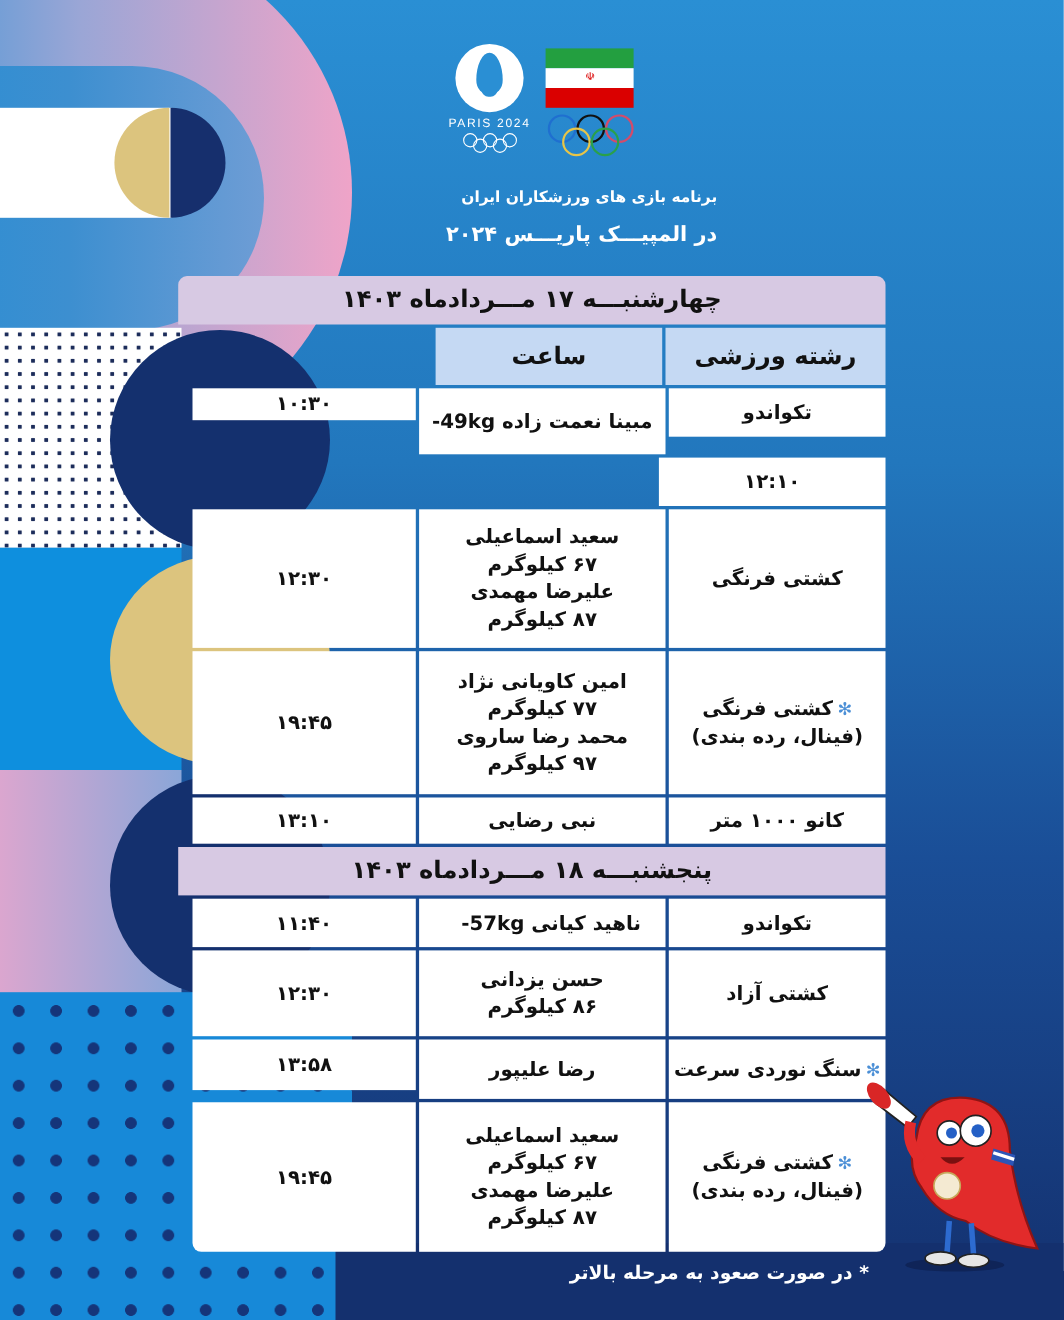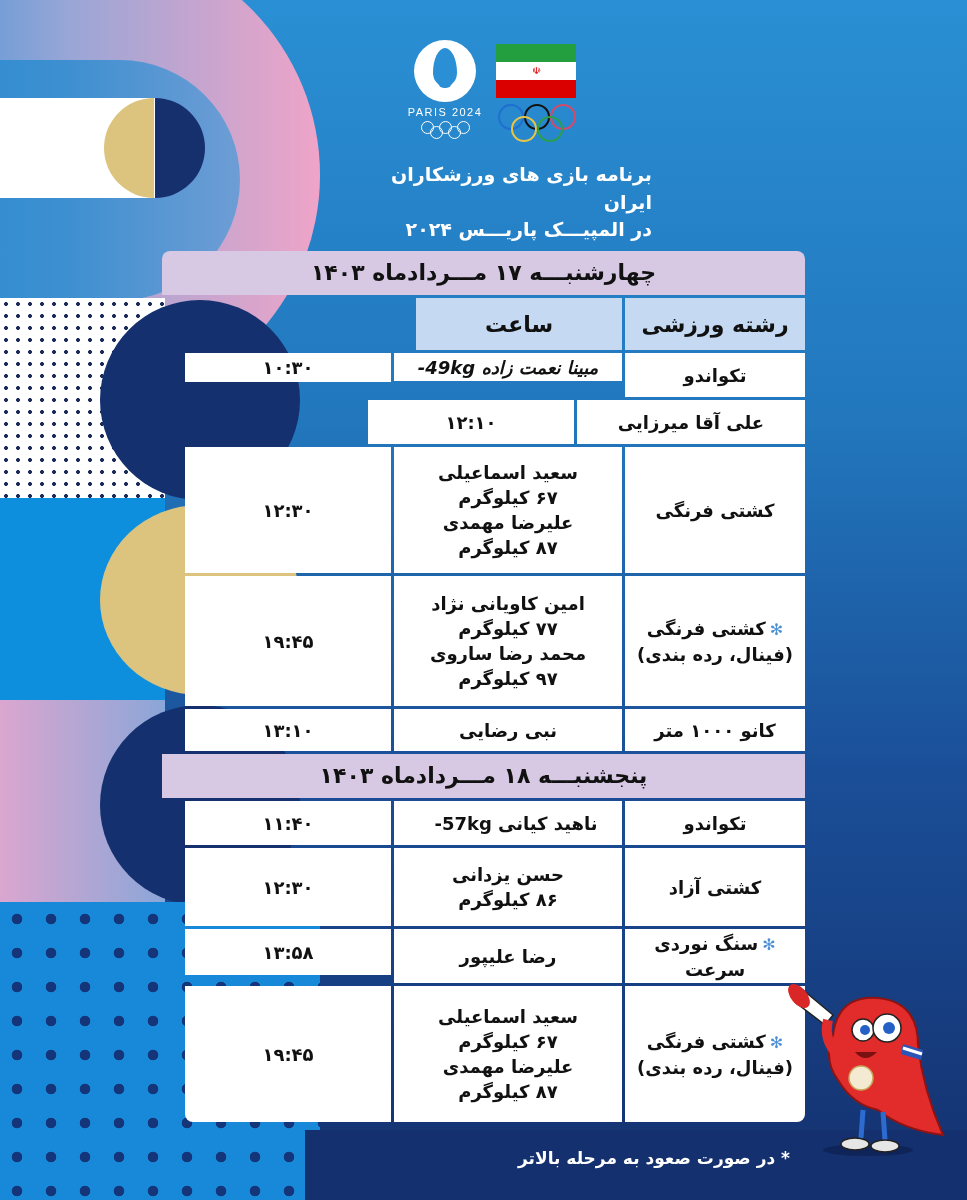--- a/index.html
+++ b/index.html
@@ -57,38 +57,38 @@
     .flag div { height: 18px; }
     .flag .g { background: #239f40; }
     .flag .w { background: #ffffff; position: relative; }
     .flag .r { background: #da0000; }
     .flag .emblem { position: absolute; left: 36px; top: 3px; width: 8px; height: 12px; color: #da0000; font-size: 10px; line-height: 12px; text-align: center; }
     .olympic-rings { position: absolute; left: 498px; top: 104px; width: 80px; height: 40px; }
     .olympic-rings span { position: absolute; width: 26px; height: 26px; border-radius: 50%; border: 2.5px solid; }
 
     
     .title { position: absolute; left: 340px; top: 160px; width: 312px; text-align: right; direction: rtl; color: #fff; font-weight: bold; }
-    .title .l1 { font-size: 19px; line-height: 28px; }
+    .title .l1 { font-size: 14px; line-height: 40px; }
     .title .l2 { font-size: 19px; line-height: 26px; letter-spacing: 2px; }
 
     
     .sched { position: absolute; left: 162px; top: 251px; width: 643px; direction: rtl; }
     .day-row {
       height: 44px; background: #d7c9e3; text-align: center; font-size: 22px; font-weight: bold;
       line-height: 44px; color: #111; margin-bottom: 3px; border-radius: 8px 8px 0 0;
     }
     .day-row.second { border-radius: 0; margin-top: 0; }
     .row { display: flex; margin-bottom: 3px; }
     .cell {
       background: #ffffff; display: flex; align-items: center; justify-content: center;
       text-align: center; font-size: 18px; font-weight: bold; color: #111; line-height: 25px;
       flex-direction: column; margin-left: 3px;
     }
     .cell:last-child { margin-left: 13px; }
-    .c-sport { width: 180px; }
+    .c-sport { width: 200px; }
     .c-athlete { width: 228px; }
     .c-time { width: 206px; }
     .hdr .cell { background: #c5d9f3; font-size: 22px; height: 52px; }
     .star { color: #4b8fd6; font-size: 16px; margin-left: 4px; }
     .last-row .cell:first-child { border-radius: 0 0 8px 0; }
     .last-row .cell:last-child { border-radius: 0 0 0 8px; }
 
     
     .mascot { position: absolute; left: 783px; top: 960px; width: 170px; height: 200px; }
 
@@ -151,29 +151,26 @@
 <div class="sched" id="sched">
     <div class="day-row">چهارشنبـــه ۱۷ مـــردادماه ۱۴۰۳</div>
     <div class="row hdr">
       <div class="cell c-sport">رشته ورزشی</div>
       <div class="cell c-time">ساعت</div>
     </div>
     <div class="row">
       <div class="cell c-sport" style="height: 44px;">
         <div><span>تکواندو</span></div>
       </div>
-      <div class="cell c-athlete" style="height: 28px; font-style: italic;">
+      <div class="cell c-athlete" style="height: 60px;">
         <div>مبینا نعمت زاده ‎-49kg</div>
       </div>
       <div class="cell c-time" style="height: 29px;">۱۰:۳۰</div>
     </div>
     <div class="row">
-      <div class="cell c-athlete" style="height: 44px;">
-        <div>علی آقا میرزایی</div>
-      </div>
       <div class="cell c-time" style="height: 44px;">۱۲:۱۰</div>
     </div>
     <div class="row">
       <div class="cell c-sport" style="height: 126px;">
         <div><span>کشتی فرنگی</span></div>
       </div>
       <div class="cell c-athlete" style="height: 126px;">
         <div>سعید اسماعیلی</div>
         <div>۶۷ کیلوگرم</div>
         <div>علیرضا مهمدی</div>

